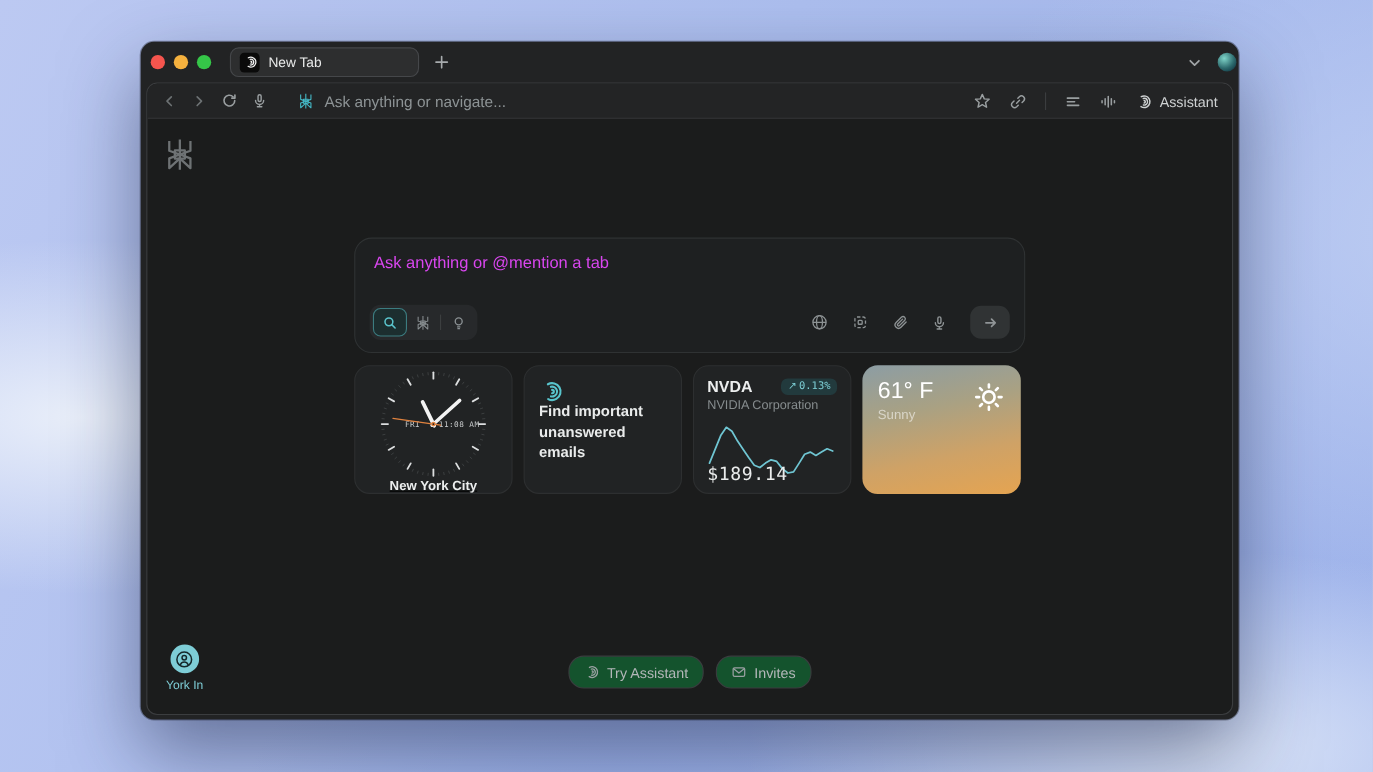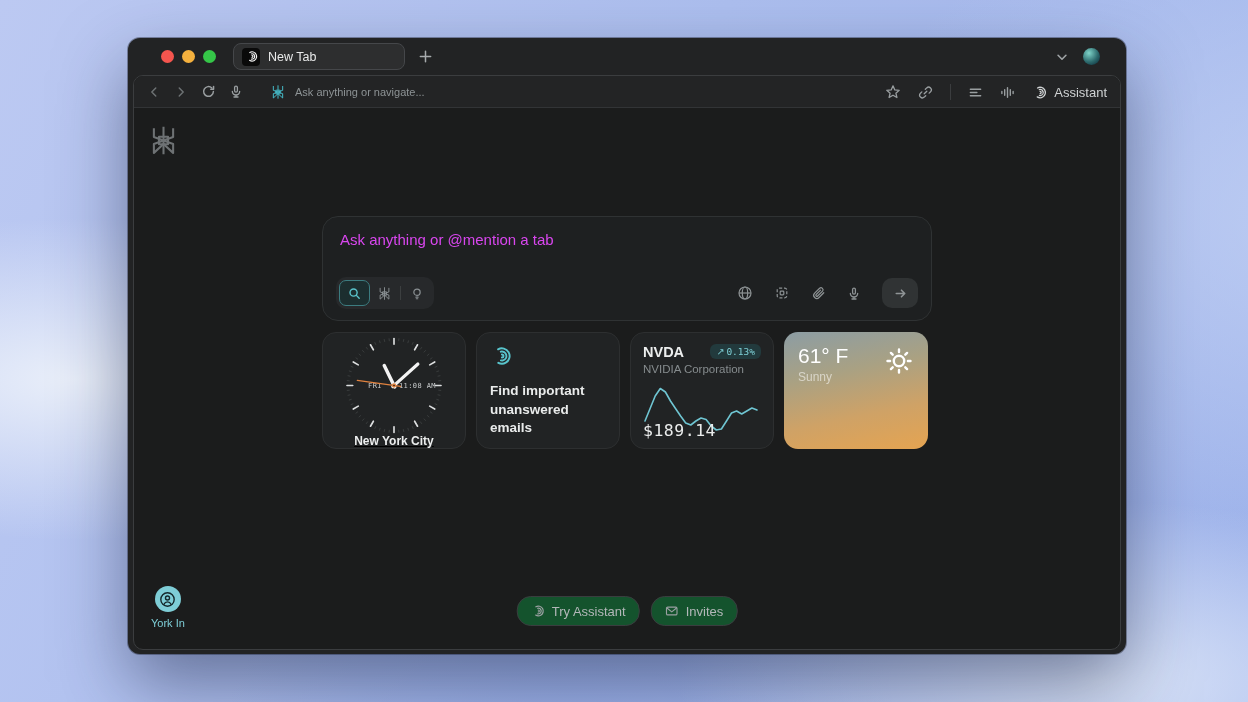--- a/index.html
+++ b/index.html
@@ -7,21 +7,21 @@
   .wallpaper{position:absolute;inset:0;
     background:
       radial-gradient(ellipse 620px 260px at 6% 54%, rgba(236,241,250,.95), transparent 62%),
       radial-gradient(ellipse 700px 300px at 88% 97%, rgba(228,236,250,.85), transparent 60%),
       radial-gradient(ellipse 500px 420px at 45% 112%, rgba(150,173,232,.9), transparent 70%),
       radial-gradient(ellipse 800px 500px at 108% 30%, rgba(196,210,244,.8), transparent 65%),
       linear-gradient(118deg,#bcc9f2 0%,#adbfef 45%,#9db2ea 100%);}
   .window{position:absolute;left:128px;top:38px;width:998px;height:616px;border-radius:12px;
     background:#222324;box-shadow:0 30px 70px rgba(25,35,70,.5),0 0 0 1px rgba(10,10,15,.35);}
   
-  .tabstrip{height:37px;display:flex;align-items:center;padding:0 26px;}
+  .tabstrip{height:37px;display:flex;align-items:center;padding:0 2px;}
   .lights{display:flex;gap:8px;margin-left:7px;}
   .light{width:13px;height:13px;border-radius:50%;}
   .light.r{background:#f5554e}.light.y{background:#f5b13e}.light.g{background:#35c648}
   .tab{margin-left:17px;width:172px;height:27px;border-radius:8px;background:#2d2e2f;
     border:1px solid #45474a;display:flex;align-items:center;padding:0 8px;box-sizing:border-box;}
   .favicon{width:18px;height:18px;border-radius:4px;background:#0a0a0a;display:flex;
     align-items:center;justify-content:center;color:#f2f2f2;}
   .tab-title{margin-left:8px;font-size:12.5px;color:#e9eaea;}
   .newtab-plus{margin-left:13px;color:#a7abad;display:flex;}
   .tabstrip-right{margin-left:auto;display:flex;align-items:center;gap:14px;}
@@ -30,21 +30,21 @@
     background:radial-gradient(circle at 35% 30%,#7fd4c9,#2d6a6d 55%,#0e3340 90%);}
   
   .frame{position:absolute;left:5px;right:5px;top:37px;bottom:4px;border:1px solid #3b3d3f;
     border-radius:10px;background:#1b1c1c;overflow:hidden;display:flex;flex-direction:column;}
   .toolbar{height:31px;flex:0 0 31px;background:#232425;border-bottom:1px solid #323436;
     display:flex;align-items:center;padding:0 13px;}
   .tbtn{color:#999ea0;display:flex;align-items:center;margin-right:13px;}
   .tbtn.dim{color:#6c7173;}
   .urlfield{display:flex;align-items:center;gap:9px;margin-left:14px;}
   .pplx-mini{color:#45b9c6;display:flex;}
-  .url-placeholder{font-size:11px;color:#8d9395;}
+  .url-placeholder{font-size:14px;color:#8d9395;}
   .toolbar-right{margin-left:auto;display:flex;align-items:flex-end;}
   .toolbar-right .tbtn{margin-right:0;margin-left:17px;}
   .tb-divider{width:1px;height:16px;background:#3b3d3f;margin-left:17px;}
   .assistant{display:flex;align-items:center;gap:7px;margin-left:17px;color:#cfd2d3;}
   .assistant-label{font-size:13px;}
   
   .page{flex:1;position:relative;}
   .pplx-logo{position:absolute;left:13px;top:15px;color:#6e7274;}
   .searchbox{position:absolute;left:188px;top:108px;width:610px;height:105px;border-radius:16px;
     background:#1e2021;border:1px solid #2f3233;box-sizing:border-box;}
@@ -61,21 +61,21 @@
   .submit-btn{width:36px;height:30px;border-radius:10px;background:#303334;display:flex;
     align-items:center;justify-content:center;color:#8f9496;margin-left:0;}
   
   .widgets{position:absolute;left:188px;top:224px;display:flex;gap:10px;}
   .card{width:144px;height:117px;border-radius:14px;background:#212324;border:1px solid #2d2f30;
     box-sizing:border-box;position:relative;overflow:hidden;}
   .clock-card{display:flex;flex-direction:column;align-items:center;text-decoration:underline;}
   .clock-face-text{font-family:"DejaVu Sans Mono",monospace;font-size:8.5px;fill:#c9cccd;letter-spacing:.5px;}
   .clock-city{font-size:12px;font-weight:bold;color:#eceeee;text-align:center;margin-top:-1px;}
   .email-card .comet-badge{position:absolute;left:13px;top:12px;color:#58c4cc;}
-  .email-text{position:absolute;left:13px;bottom:11px;width:116px;font-size:13.5px;font-weight:bold;
+  .email-text{position:absolute;left:13px;bottom:28px;width:116px;font-size:13.5px;font-weight:bold;
     color:#e9ebeb;line-height:1.35;}
   .stock-card{padding:11px 12px;}
   .stock-head{display:flex;align-items:flex-start;}
   .stock-symbol{font-size:14.5px;font-weight:bold;color:#eceeee;}
   .stock-badge{margin-left:auto;background:#223a3d;border-radius:6px;padding:2px 6px;
     font-family:"DejaVu Sans Mono",monospace;font-size:9.5px;color:#7ed0d6;display:flex;align-items:center;gap:2px;}
   .stock-company{font-size:11.5px;color:#868c8e;margin-top:3px;}
   .sparkline{position:absolute;left:10px;top:47px;}
   .stock-price{position:absolute;left:12px;bottom:8px;font-family:"DejaVu Sans Mono",monospace;
     font-size:16.5px;color:#eaecec;letter-spacing:.5px;}

